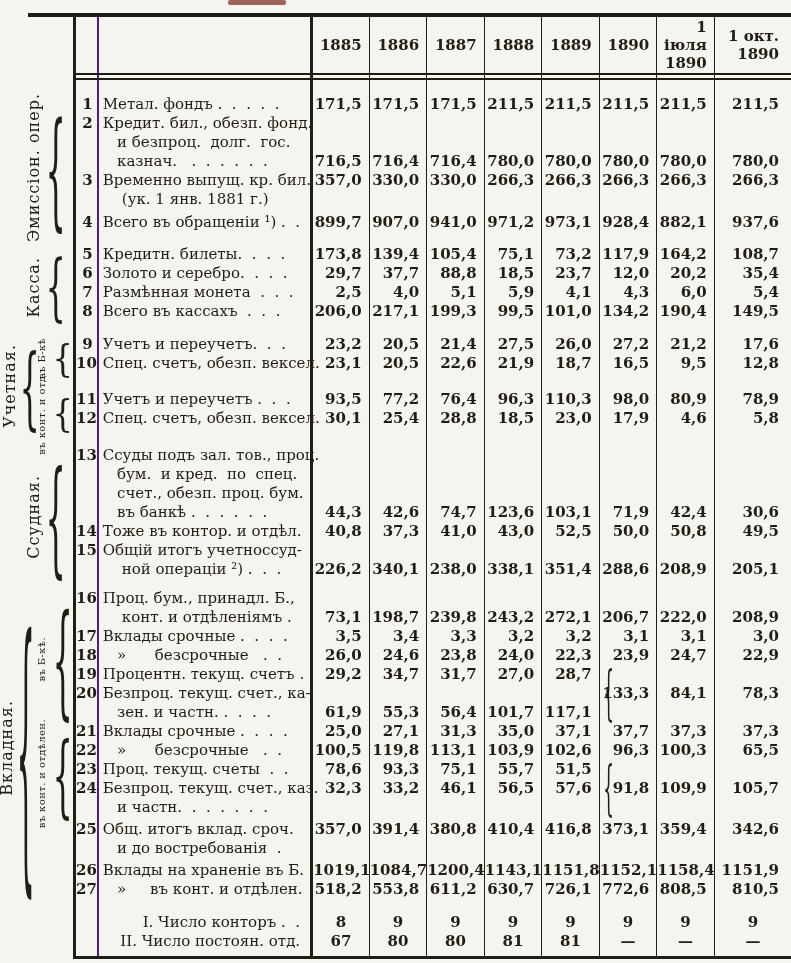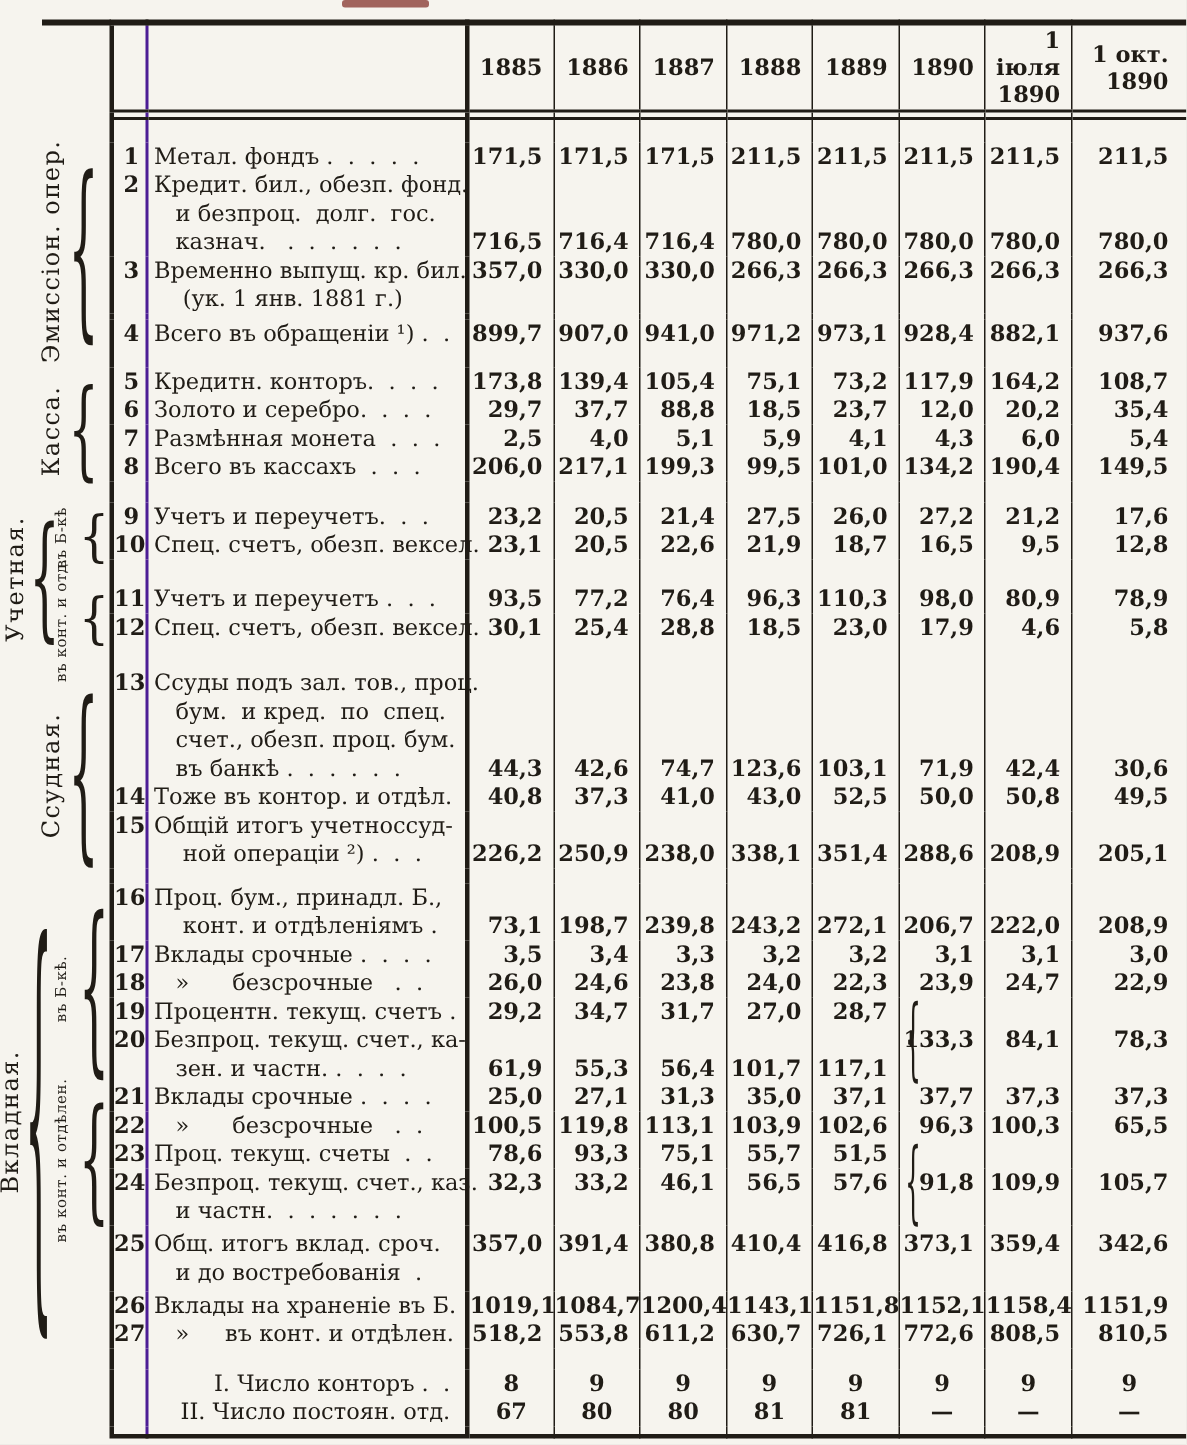--- a/index.html
+++ b/index.html
@@ -278,21 +278,21 @@
           <td class="c-val"></td>
           <td class="c-val"></td>
           <td class="c-val"></td>
           <td class="c-val"></td>
           <td class="c-val"></td>
           <td class="c-val c-last"></td>
         </tr>
         <tr>
           <td class="c-num">5</td>
           <td class="c-label">
-            <div class="ll">Кредитн. конторъ.  .  .  .</div>
+            <div class="ll">Кредитн. билеты.  .  .  .</div>
           </td>
           <td class="c-val c-first-data">173,8</td>
           <td class="c-val">139,4</td>
           <td class="c-val">105,4</td>
           <td class="c-val">75,1</td>
           <td class="c-val">73,2</td>
           <td class="c-val">117,9</td>
           <td class="c-val">164,2</td>
           <td class="c-val c-last">108,7</td>
         </tr>
@@ -461,21 +461,21 @@
           <td class="c-val">50,8</td>
           <td class="c-val c-last">49,5</td>
         </tr>
         <tr>
           <td class="c-num">15</td>
           <td class="c-label">
             <div class="ll">Общій итогъ учетноссуд-</div>
             <div class="ll">    ной операціи ²) .  .  .</div>
           </td>
           <td class="c-val c-first-data vb">226,2</td>
-          <td class="c-val vb">250,9</td>
+          <td class="c-val vb">340,1</td>
           <td class="c-val vb">238,0</td>
           <td class="c-val vb">338,1</td>
           <td class="c-val vb">351,4</td>
           <td class="c-val vb">288,6</td>
           <td class="c-val vb">208,9</td>
           <td class="c-val c-last vb">205,1</td>
         </tr>
         <tr class="sp" style="height: 10px;">
           <td class="c-num"></td>
           <td class="c-label"></td>

